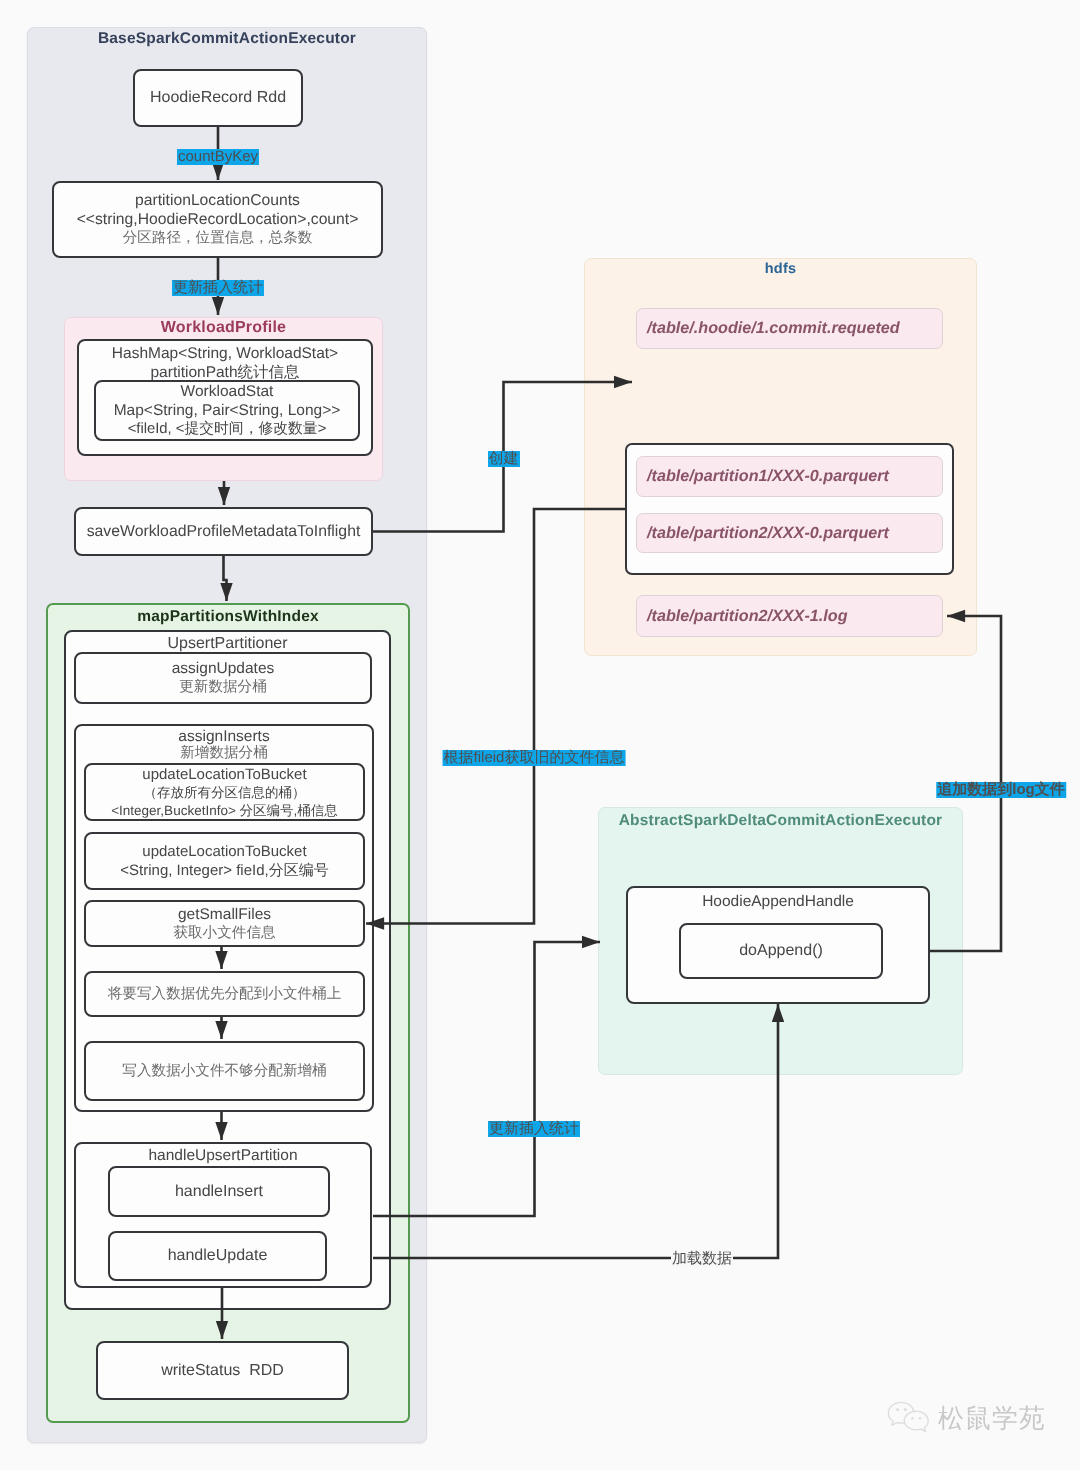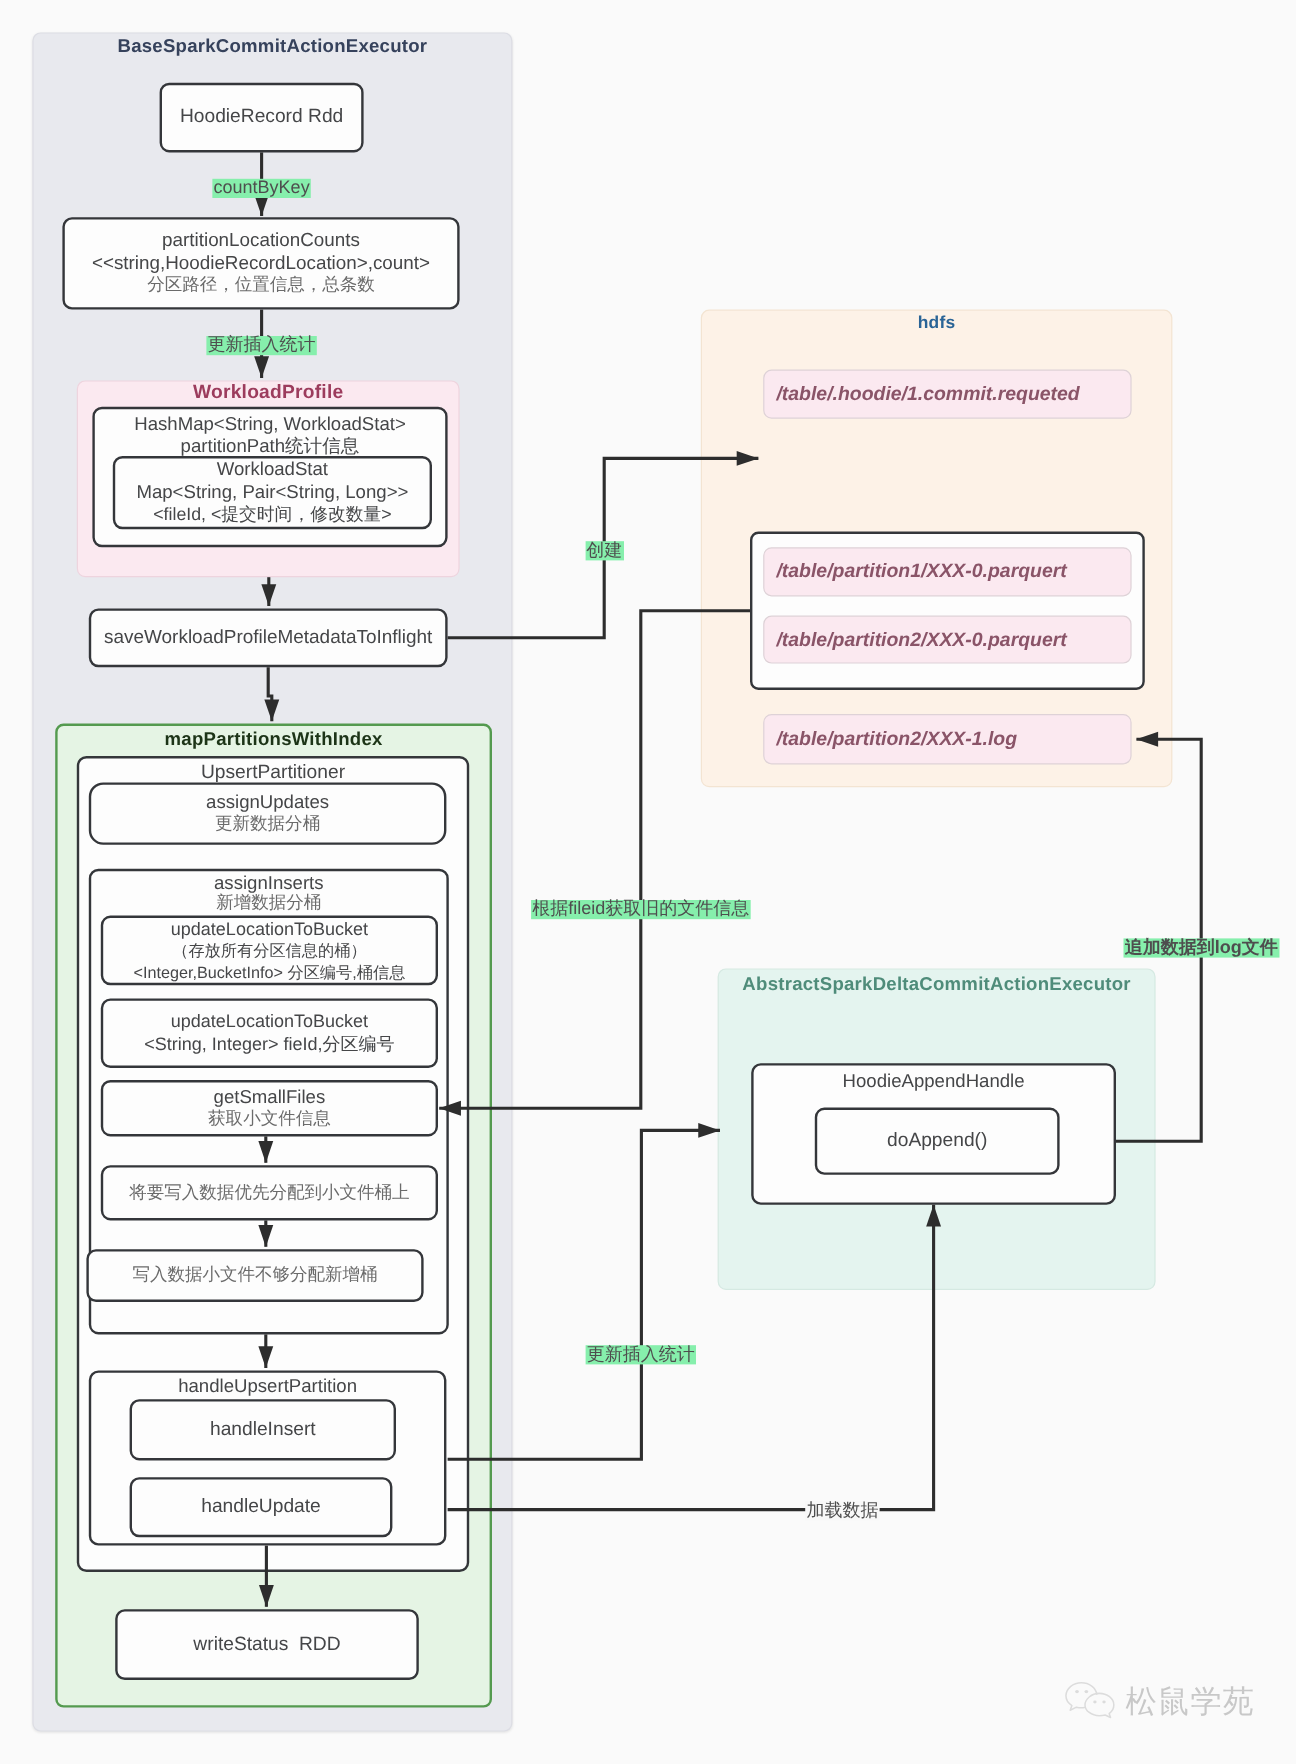--- a/index.html
+++ b/index.html
@@ -20,21 +20,21 @@
   .ntop{justify-content:flex-start;}
   .cn{font-size:14.6px;}
 
   .hitem{position:absolute;box-sizing:border-box;background:#fbe9f0;
          border:1.3px solid #ded2d7;border-radius:7px;
          display:flex;align-items:center;
          color:#8a5468;font-weight:bold;font-style:italic;
          padding-left:10px;letter-spacing:0px;}
 
   svg.wires{position:absolute;left:0;top:0;width:1080px;height:1470px;}
-  .elabel{position:absolute;background:#86efac;color:#4e4e4e;white-space:nowrap;
+  .elabel{position:absolute;background:#0ea5e9;color:#4e4e4e;white-space:nowrap;
           transform:translate(-50%,-50%);padding:0 1px;line-height:16px;}
   .wm{position:absolute;display:flex;align-items:center;gap:9px;opacity:.45;}
   .wm .wmtext{color:#8d8d8d;letter-spacing:1px;}
 </style>
 </head>
 <body>
 
 <div id="canvas">
 
 <div class="grp" id="g-base" style="left:27px;top:27px;width:400px;height:1416px;background:#e8e9ee;border:1px solid #dcdde4;box-shadow:0 1px 2px rgba(0,0,0,.08);">
@@ -79,21 +79,21 @@
 </div>
 
 <div class="node" style="left:74px;top:507px;width:299px;height:49px;font-size:15.8px;">
   <span class="ln">saveWorkloadProfileMetadataToInflight</span>
 </div>
 
 <div class="node ntop" style="left:64px;top:630px;width:327px;height:680px;font-size:16px;line-height:18px;padding-top:3px;">
   <span class="ln">UpsertPartitioner</span>
 </div>
 
-<div class="node" style="left:74px;top:652px;width:298px;height:52px;font-size:15.5px;line-height:18px;border-radius:12px;">
+<div class="node" style="left:74px;top:652px;width:298px;height:52px;font-size:15.5px;line-height:18px;">
   <span class="ln">assignUpdates</span>
   <span class="ln cn" style="color:#6b6b6b;">更新数据分桶</span>
 </div>
 
 <div class="node ntop" style="left:74px;top:724px;width:300px;height:388px;font-size:15.5px;line-height:17px;padding-top:2px;">
   <span class="ln">assignInserts</span>
   <span class="ln cn" style="color:#6b6b6b;">新增数据分桶</span>
 </div>
 
 <div class="node" style="left:84px;top:763px;width:281px;height:58px;font-size:13.5px;line-height:1.3;">
@@ -109,21 +109,21 @@
 
 <div class="node" style="left:84px;top:900px;width:281px;height:47px;font-size:15.5px;line-height:18px;">
   <span class="ln">getSmallFiles</span>
   <span class="ln cn" style="color:#6b6b6b;">获取小文件信息</span>
 </div>
 
 <div class="node" style="left:84px;top:971px;width:281px;height:46px;font-size:15px;">
   <span class="ln cn" style="color:#6b6b6b;">将要写入数据优先分配到小文件桶上</span>
 </div>
 
-<div class="node" style="left:72px;top:1041px;width:281px;height:44px;font-size:15px;">
+<div class="node" style="left:84px;top:1041px;width:281px;height:60px;font-size:15px;">
   <span class="ln cn" style="color:#6b6b6b;">写入数据小文件不够分配新增桶</span>
 </div>
 
 <div class="node ntop" style="left:74px;top:1142px;width:298px;height:146px;font-size:15.5px;padding-top:3px;">
   <span class="ln">handleUpsertPartition</span>
 </div>
 
 <div class="node" style="left:108px;top:1166px;width:222px;height:51px;font-size:16px;justify-content:center;">
   <span class="ln">handleInsert</span>
 </div>

